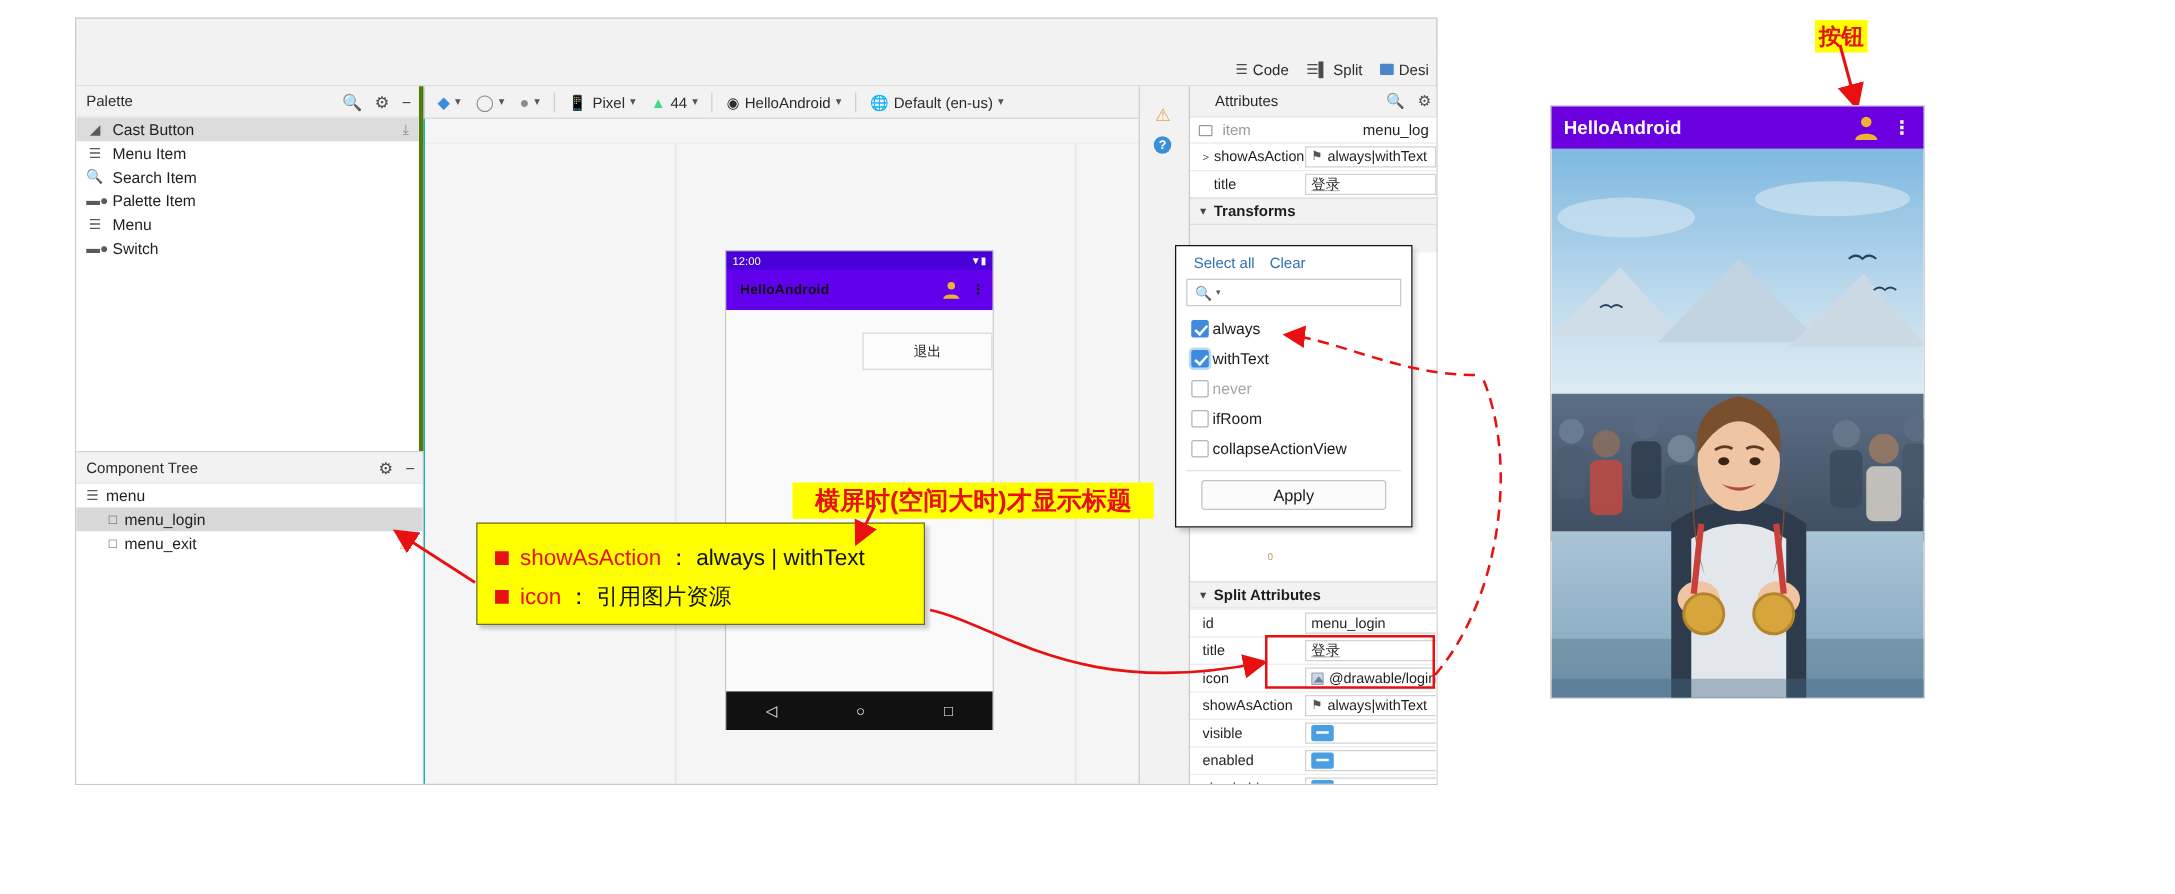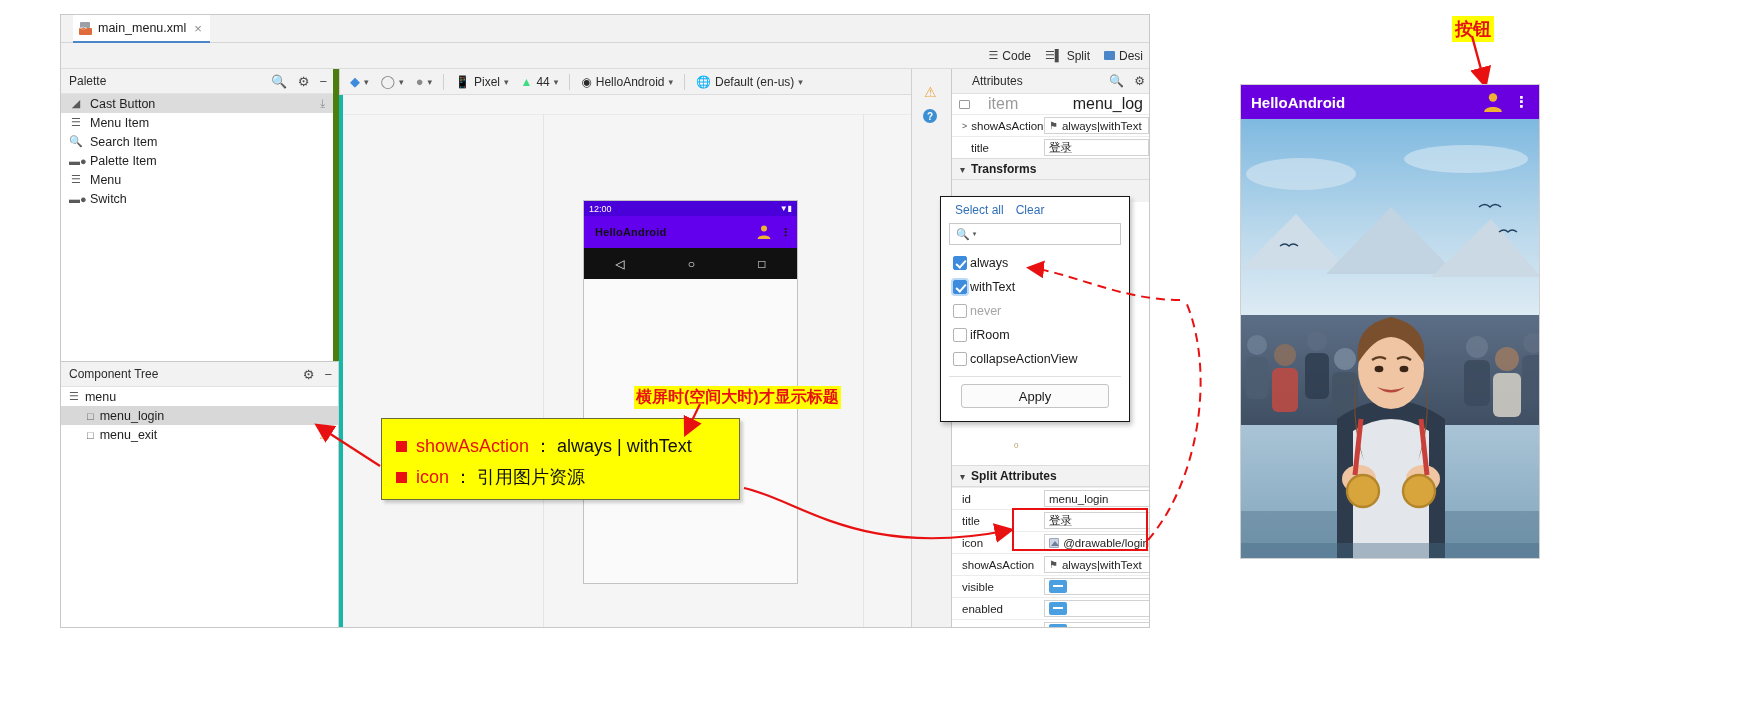--- a/index.html
+++ b/index.html
@@ -47,21 +47,21 @@
     padding-right: 6px; gap: 14px;
     font-size: 12px; color:#2b2b2b;
   }
   .modebar .mi { display:flex; align-items:center; gap:4px; }
   .modebar .glyph { font-size: 11px; color:#4a4a4a; }
   .modebar .sq { display:inline-block; width:11px; height:9px; background:#4a86c8; border-radius:1px;}
 
   
   .palette {
     position:absolute; left:0; top:54px; width: 278px; height: 292px;
-    background:#fef9c3; border-right:6px solid #4d7c0f;
+    background:#fef9c3; border-right:4px solid #4d7c0f;
   }
   .panel-head {
     height: 24px; display:flex; align-items:center;
     padding: 0 6px 0 8px; font-size: 12px; color:#2b2b2b;
     background: #f2f2f2;
   }
   .panel-head .title { flex:1; }
   .panel-head .act { margin-left: 10px; color:#4a4a4a; font-size: 13px; cursor:pointer; line-height:1;}
   .palette-list { background:#ffffff; height: 268px; border-top:1px solid #e3e3e3;}
   .p-row {
@@ -95,21 +95,21 @@
     display:flex; align-items:center; gap:2px; padding-left:5px;
     font-size: 12px; color:#2b2b2b;
   }
   .sb-item { display:flex; align-items:center; gap:4px; padding: 0 5px; height: 20px; cursor:pointer;}
   .sb-sep { width:1px; height:16px; background:#cfcfcf; margin: 0 4px;}
   .sb-caret { font-size: 9px; color:#555; }
   .sb-ico { font-size: 12px; }
 
   .canvas {
     position:absolute; left:278px; top:80px; width: 572px; height: 534px;
-    background:#c4b5fd; border-left:4px solid #14b8a6;
+    background:#c4b5fd; border-left:1px solid #14b8a6;
     overflow:hidden;
   }
   .canvas-strip {
     position:absolute; left:0; top:0; width: 572px; height: 20px;
     background:#f5f5f5; border-bottom:1px solid #eaeaea;
   }
   .canvas-gutter {
     position:absolute; left:0; top:20px; width: 572px; height:514px; background:#f5f5f5;
   }
   .canvas-line { position:absolute; top:0; bottom:0; width:1px; background:#e4e4e4;}
@@ -167,22 +167,22 @@
     background:#f2f2f2; border-left:1px solid #c9c9c9; overflow:hidden;
   }
   .attrs-head {
     height: 24px; display:flex; align-items:center; padding: 0 6px 0 8px;
     font-size:12px; color:#2b2b2b;margin-left:12px;
   }
   .attrs-head .title { flex:1;}
   .attrs-head .act { margin-left:10px; font-size:12px; color:#4a4a4a;}
   .attr-item-row {
     height: 21px; background:#fff; border-top:1px solid #e0e0e0;
-    display:flex; align-items:center; gap:18px; padding-left:7px;
-    font-size:16px; color:#9a9a9a;
+    display:flex; align-items:center; gap:8px; padding-left:7px;
+    font-size:12px; color:#9a9a9a;
   }
   .attr-item-row .box { width:11px; height:9px; border:1.4px solid #9a9a9a; border-radius:1px;}
   .attr-row {
     height: 22px; background:#fff; border-top:1px solid #ececec;
     display:flex; align-items:center; font-size:11.5px; color:#1e1e1e;
   }
   .attr-row .k { width: 92px; padding-left: 10px; display:flex; align-items:center; gap:4px;}
   .attr-row .k .caret { font-size:9px; color:#555;}
   .attr-row .v {
     flex:1; height: 17px; margin-right: 2px;
@@ -248,21 +248,21 @@
     padding: 8px 14px 10px 14px;
     box-shadow: 3px 3px 3px rgba(0,0,0,.18);
   }
   .yb-l1 { font-size: 18px; color:#111; font-weight:600; letter-spacing:.3px;}
   .yb-li { display:flex; align-items:center; gap:9px; margin-top: 7px; font-size: 18px;}
   .yb-sq { width:11px; height:11px; background:#e81010; flex:0 0 11px;}
   .yb-red { color:#e81010; }
   .yb-blk { color:#111; }
   .ann-text {
     position:absolute; background:#ffff00; color:#e81010;
-    font-size: 16px; white-space:nowrap; padding: 1px 2px; font-weight:600;
+    font-size: 20px; white-space:nowrap; padding: 1px 18px; font-weight:600;
   }
   .ann-top {
     position:absolute; color:#e81010; font-size: 18px; font-weight:700;
     background:#ffff00; padding:1px 3px;
   }
 
   
   .render {
     position:absolute; left: 1240px; top: 84px; width: 300px; height: 475px;
     background:#fff; border:1px solid #cfcfcf; overflow:hidden;
@@ -278,30 +278,20 @@
   svg { display:block; }
   .arrow-layer { position:absolute; left:0; top:0; width:1740px; height:715px; pointer-events:none; }
 </style>
 </head>
 <body>
 
 <div id="root">
 
   <div class="ide">
 
-    <div class="tabbar">
-      <div class="tab">
-        <span class="xml-ico">
-            <span class="top"></span>
-            <span class="bot"></span>
-          </span>
-        <span>main_menu.xml</span>
-        <span class="close">×</span>
-      </div>
-    </div>
 
     <div class="modebar">
       <div class="mi">
         <span class="glyph">☰</span>
         <span>Code</span>
       </div>
       <div class="mi">
         <span class="glyph">☰▌</span>
         <span>Split</span>
       </div>
@@ -428,20 +418,25 @@
         </div>
         <div class="ph-app">
           <span class="title">HelloAndroid</span>
           <span class="avatar">
             <svg viewBox="0 0 16 16" width="16" height="16">
               <circle cx="8" cy="4.6" r="3" fill="#f0b232"></circle>
               <path d="M1.6 15 C1.6 10.4 14.4 10.4 14.4 15 Z" fill="#f0b232"></path>
             </svg>
           </span>
           <span class="kebab">⋮</span>
+        </div>
+        <div class="ph-body">
+          <div class="ph-popup">
+            <span>退出</span>
+          </div>
         </div>
         <div class="ph-nav">
           <span>◁</span>
           <span>○</span>
           <span>□</span>
         </div>
       </div>
 
     </div>
 

